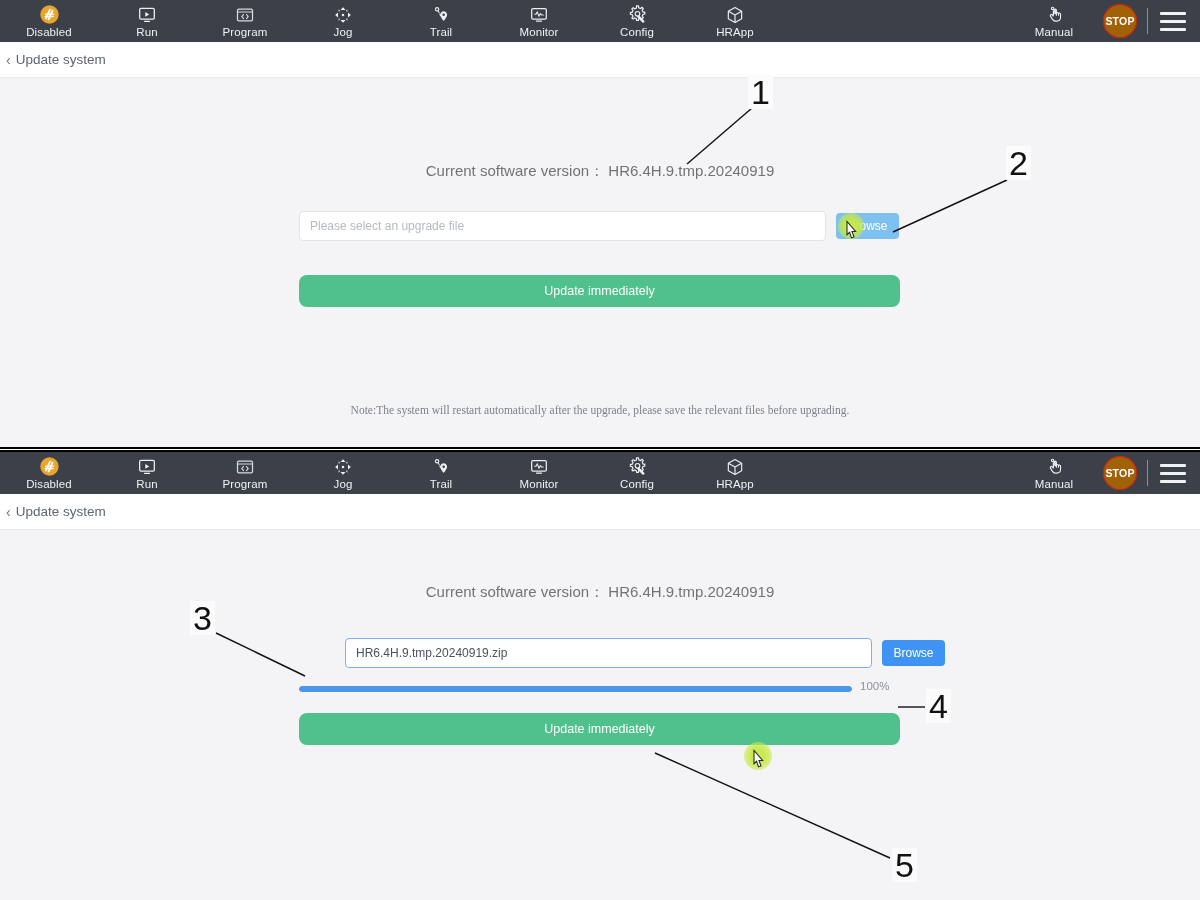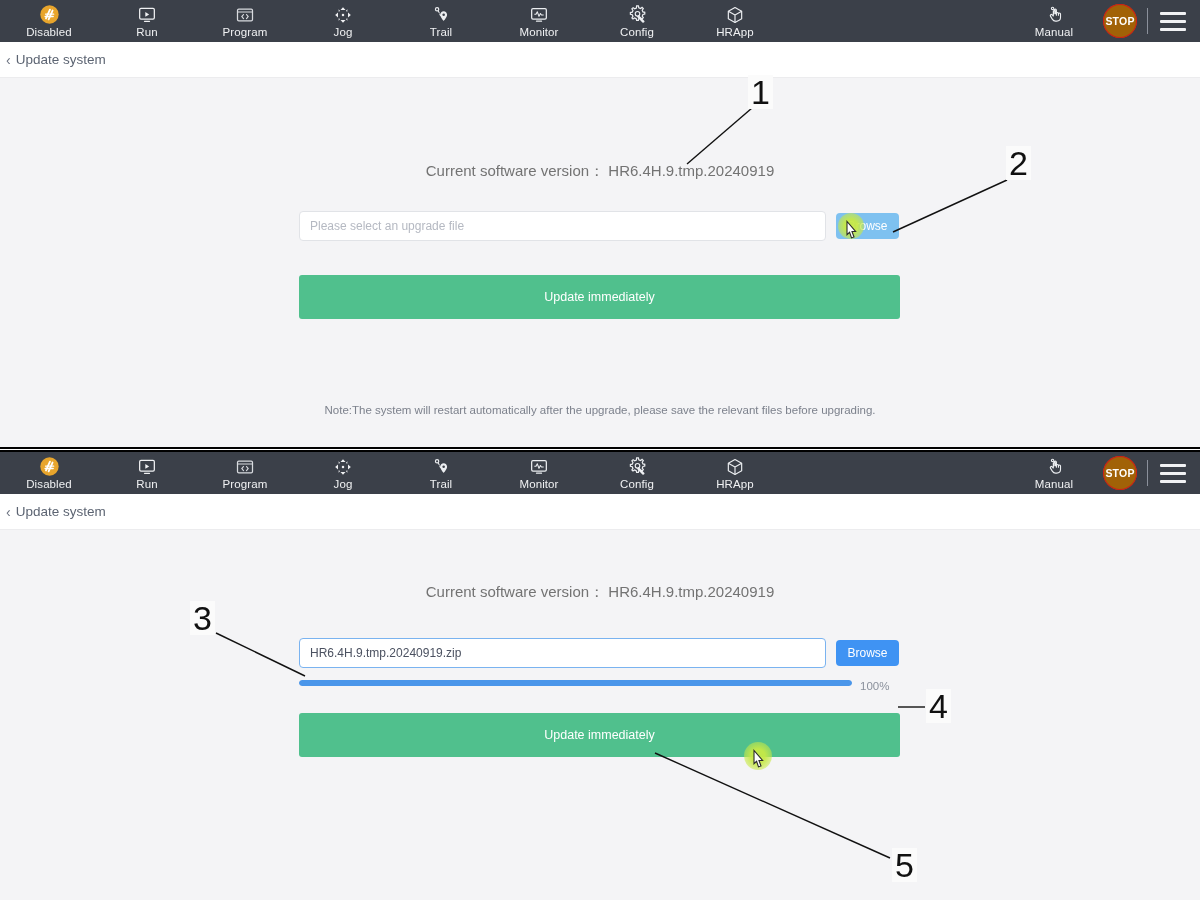--- a/index.html
+++ b/index.html
@@ -92,21 +92,21 @@
     color: #737373; font-size: 15px;
   }
   #panel-top .version-line    { top: 84px; }
   #panel-bottom .version-line { top: 53px; }
 
   .file-row {
     position: absolute; left: 299px; width: 601px;
     display: flex; align-items: center;
   }
   #panel-top .file-row    { top: 133px; }
-  #panel-bottom .file-row { top: 108px; }
+  #panel-bottom .file-row { top: 108px; margin-left: 46px; }
 
   .file-input {
     width: 527px; height: 30px;
     background: #fff;
     border: 1px solid #e1e3e7;
     border-radius: 4px;
     font-family: "Liberation Sans", sans-serif;
     font-size: 12px;
     color: #a21caf;
     padding: 0 10px;
@@ -123,53 +123,53 @@
     color: #ffffff; font-size: 12px;
     font-family: "Liberation Sans", sans-serif;
     display: flex; align-items: center; justify-content: center;
     cursor: pointer;
   }
   .browse-btn.pale   { background: #7ec1f0; }
   .browse-btn.strong { background: #3f93f3; }
 
   .progress-row {
     position: absolute; left: 299px; width: 601px;
-    display: flex; align-items: flex-start;
+    display: flex; align-items: flex-end;
     top: 150px;
   }
   .progress-track {
     width: 553px; height: 6px;
     background: #e8eaee; border-radius: 3px;
     overflow: hidden;
   }
   .progress-fill { height: 100%; background: #4a96ea; border-radius: 3px; }
   .progress-pct {
     margin-left: 8px; font-size: 11.5px; color: #8b919c;
     white-space: nowrap;
   }
 
   .update-btn {
     position: absolute; left: 299px;
-    width: 601px; height: 44px;
+    width: 601px; height: 32px;
     background: #50c08d;
-    border: none; border-radius: 3px;
+    border: none; border-radius: 8px;
     color: #ffffff; font-size: 12.5px;
     font-family: "Liberation Sans", sans-serif;
     display: flex; align-items: center; justify-content: center;
     cursor: pointer;
   }
   #panel-top .update-btn    { top: 197px; }
   #panel-bottom .update-btn { top: 183px; }
 
   .note {
     position: absolute; left: 0; width: 1200px;
     text-align: center;
     color: #7c818c; font-size: 11.5px;
   }
-  #panel-top .note    { top: 326px; }
+  #panel-top .note    { top: 326px; font-family: Liberation Serif, serif; }
 
   
   .click-halo {
     position: absolute;
     width: 26px; height: 26px; border-radius: 50%;
     background: radial-gradient(circle, rgba(199,233,70,.95) 35%, rgba(199,233,70,.55) 70%, rgba(199,233,70,0) 100%);
   }
   .cursor { position: absolute; width: 17px; height: 23px; }
 
   

